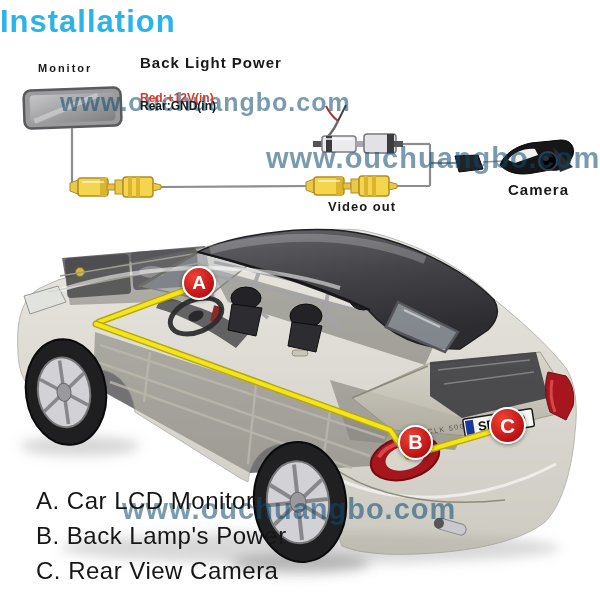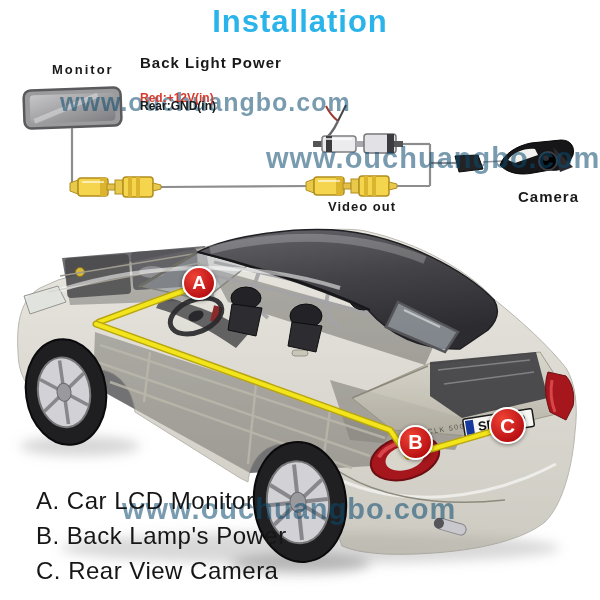--- a/index.html
+++ b/index.html
@@ -2,30 +2,30 @@
 <html><head>
 <meta charset="utf-8">
 <style>
   html,body{margin:0;padding:0;}
   body{
     width:600px;height:600px;position:relative;background:#ffffff;
     font-family:"Liberation Sans", sans-serif;overflow:hidden;
   }
   #scene-svg{position:absolute;left:0;top:0;width:600px;height:600px;z-index:1;}
   .page-title{
-    position:absolute;top:4px;left:0;width:600px;text-align:center;
+    position:absolute;top:4px;left:0;width:600px;text-align:left;
     font-size:31px;font-weight:bold;color:#2bb4ea;letter-spacing:1px;z-index:4;
   }
   .lbl{position:absolute;color:#1a1a1a;z-index:4;white-space:nowrap;}
-  #monitor-label{left:38px;top:62px;font-size:13px;font-weight:bold;letter-spacing:2px;margin-left:14px;}
+  #monitor-label{left:38px;top:62px;font-size:11px;font-weight:bold;letter-spacing:2px;}
   #backlight-title{left:140px;top:54px;font-size:15px;font-weight:bold;letter-spacing:1px;}
   #backlight-red{left:140px;top:91px;font-size:12px;color:#d93a2b;font-weight:bold;}
   #backlight-black{left:140px;top:99px;font-size:12px;font-weight:bold;}
   #video-out-label{left:328px;top:199px;font-size:13px;font-weight:bold;letter-spacing:1px;}
-  #camera-label{left:508px;top:188px;font-size:15px;font-weight:bold;letter-spacing:1px;margin-left:10px;}
+  #camera-label{left:508px;top:181px;font-size:15px;font-weight:bold;letter-spacing:1px;}
   .wm{
     position:absolute;color:#0c4a6e;opacity:.55;font-weight:bold;
     letter-spacing:1px;white-space:nowrap;z-index:3;
   }
   #wm-top{left:60px;top:88px;font-size:25px;}
   #wm-mid{left:266px;top:142px;font-size:29px;}
   #wm-bottom{left:122px;top:493px;font-size:29px;}
   .marker{
     position:absolute;border-radius:50%;
     background:radial-gradient(circle at 35% 30%, #ef4335, #b80f12 75%);

